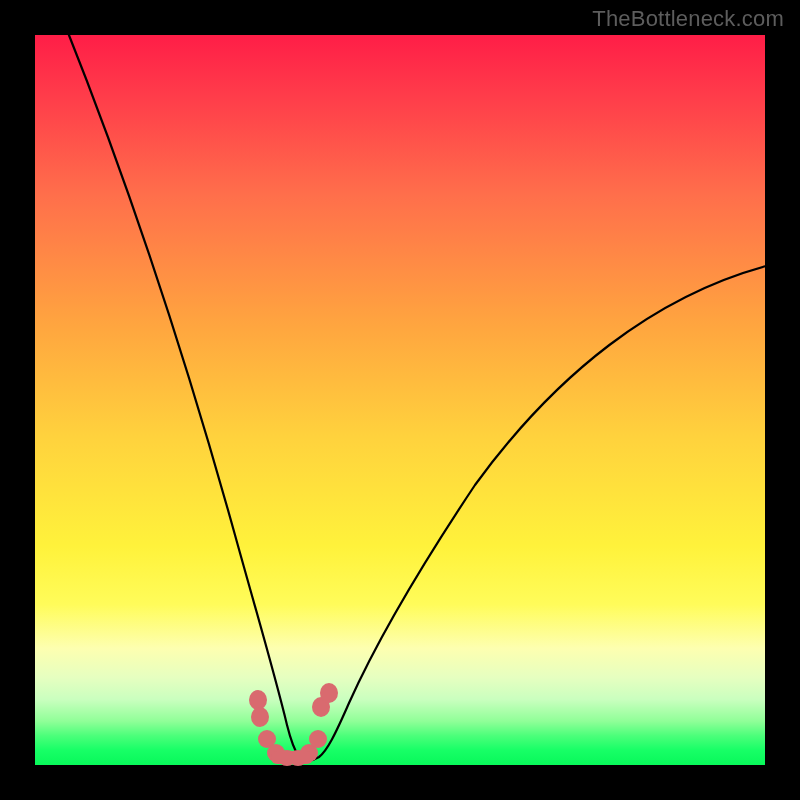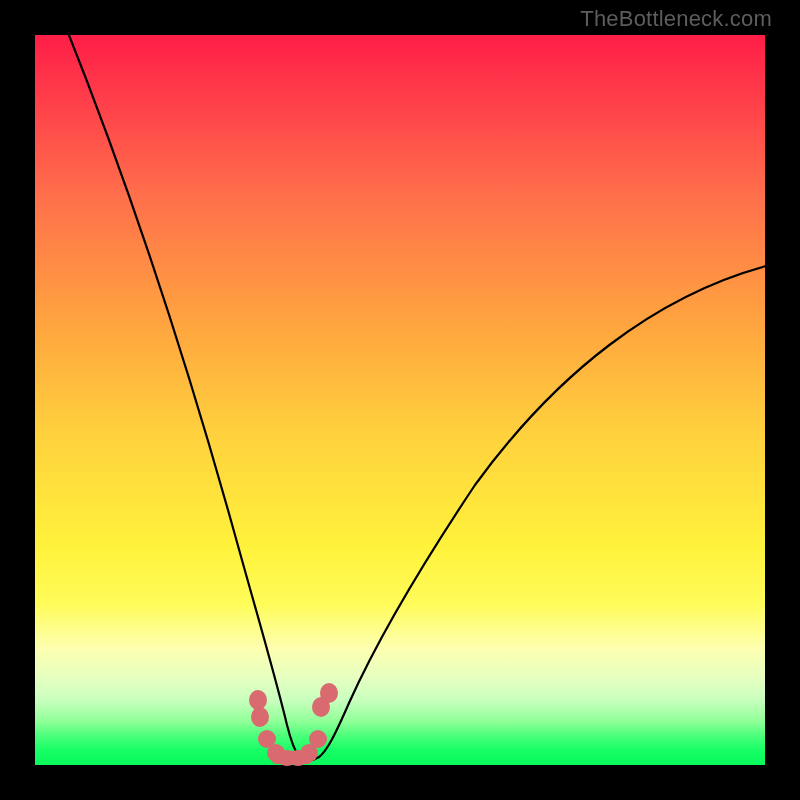--- a/index.html
+++ b/index.html
@@ -40,21 +40,21 @@
       #caffbf 91%,
       #90ff98 94%,
       #4bff7a 96%,
       #17ff66 98%,
       #08f85a 100%
     );
   }
   .watermark {
     position: absolute;
     top: 6px;
-    right: 28px;
+    right: 16px;
     font-size: 22px;
     font-weight: 500;
     color: #5d5d5d;
     letter-spacing: 0.2px;
     user-select: none;
   }
   svg.overlay {
     position: absolute;
     left: 0;
     top: 0;

